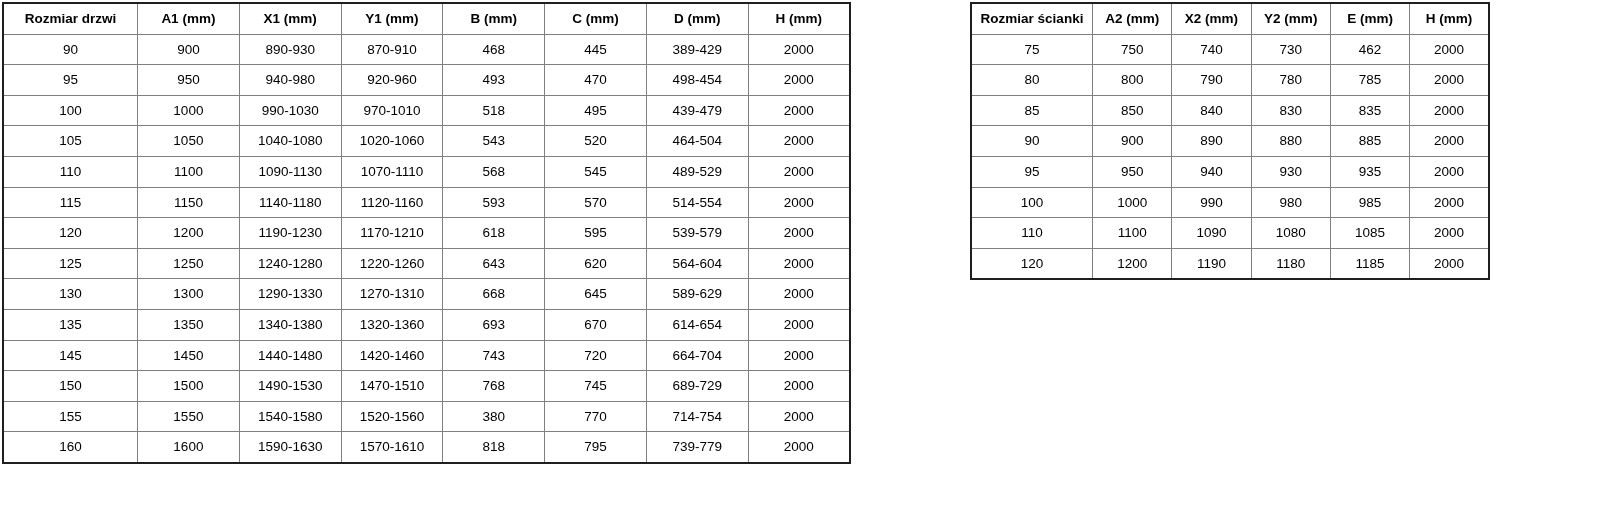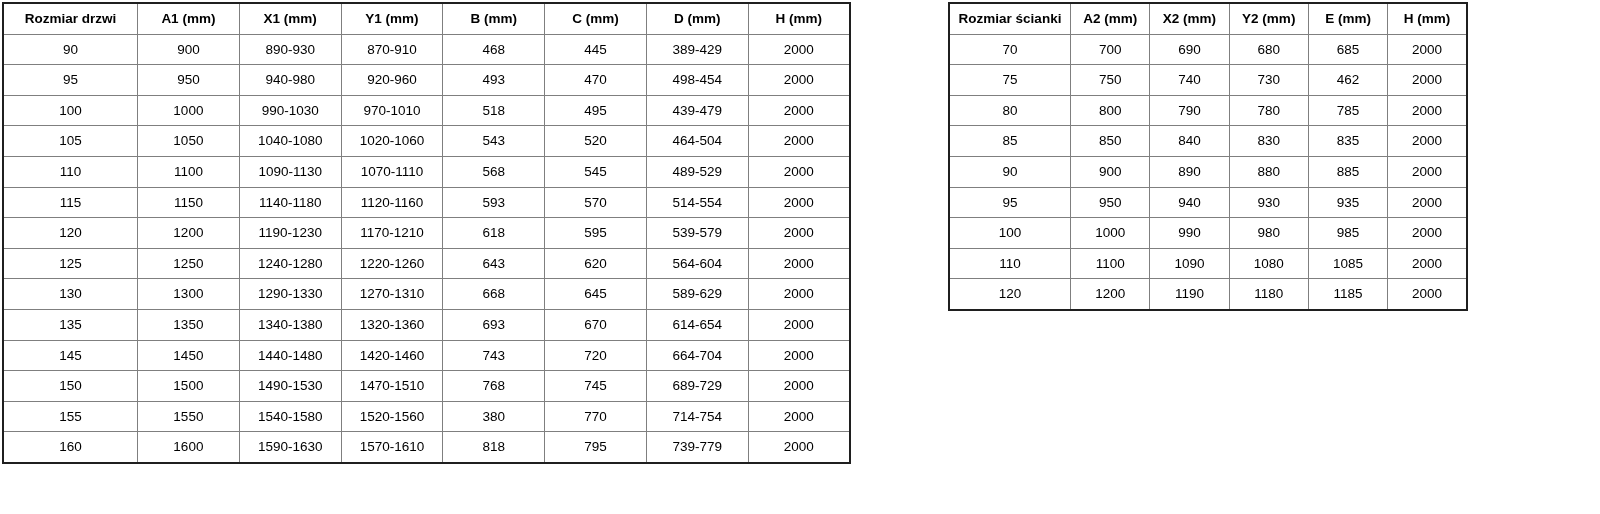--- a/index.html
+++ b/index.html
@@ -40,21 +40,21 @@
   }
   #door-table {
     left: 2px;
     top: 2px;
     width: 849px;
   }
   #door-table th:first-child {
     width: 129px;
   }
   #wall-table {
-    left: 948px;
+    left: 970px;
     top: 2px;
     width: 520px;
     border-radius: 16px;
   }
   #wall-table th:first-child {
     width: 116px;
   }
 </style>
 </head>
 <body>
@@ -222,28 +222,20 @@
           <th>Rozmiar ścianki</th>
           <th>A2 (mm)</th>
           <th>X2 (mm)</th>
           <th>Y2 (mm)</th>
           <th>E (mm)</th>
           <th>H (mm)</th>
         </tr>
       </thead>
       <tbody>
         <tr>
-          <td>70</td>
-          <td>700</td>
-          <td>690</td>
-          <td>680</td>
-          <td>685</td>
-          <td>2000</td>
-        </tr>
-        <tr>
           <td>75</td>
           <td>750</td>
           <td>740</td>
           <td>730</td>
           <td>462</td>
           <td>2000</td>
         </tr>
         <tr>
           <td>80</td>
           <td>800</td>

